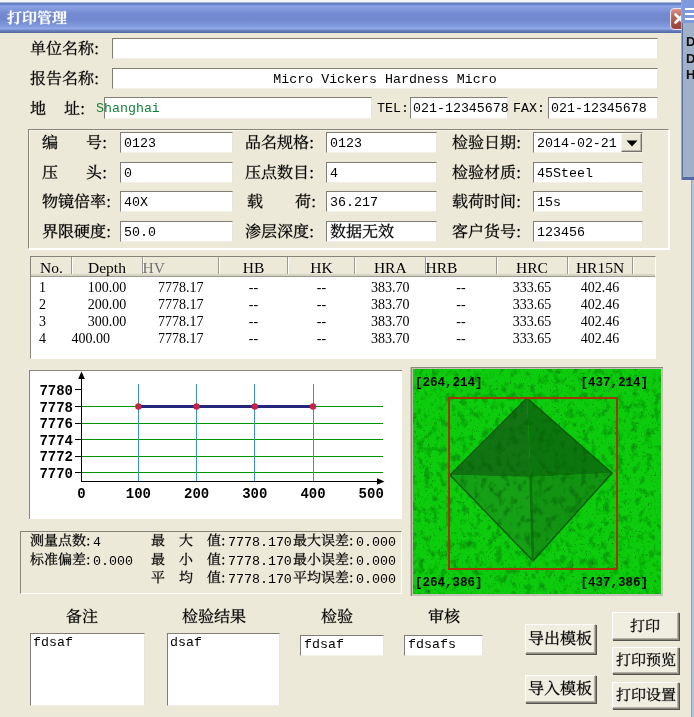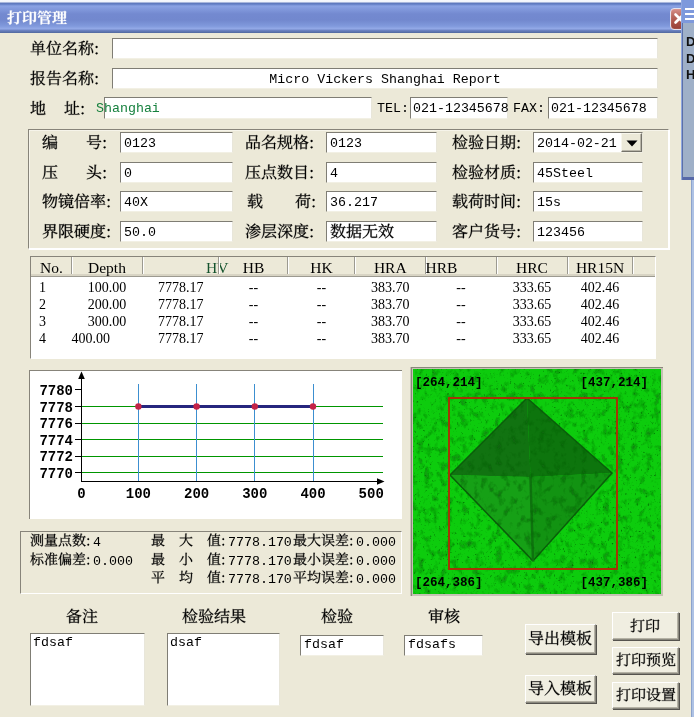--- a/index.html
+++ b/index.html
@@ -122,21 +122,21 @@
     <div style="position:absolute;left:30px;top:70px;width:71px;height:18px">
       <svg width="70" height="18" viewBox="0 0 70 18" style="position:absolute;left:0;top:0;overflow:visible" fill="#000" stroke="#000" stroke-width="0.3">
         <use href="#g09" transform="translate(0.0,0)"></use>
         <use href="#g10" transform="translate(16.0,0)"></use>
         <use href="#g06" transform="translate(32.0,0)"></use>
         <use href="#g07" transform="translate(48.0,0)"></use>
         <use href="#g08" transform="translate(64.0,0)"></use>
       </svg>
     </div>
     <div style="position:absolute;background:#fff;border:1px solid #7F7D74;border-bottom-color:#F2F0E4;border-right-color:#E8E6DA;left:112px;top:68px;width:546px;height:21px;background:#fff;box-sizing:border-box"></div>
-    <div style="position:absolute;left:112px;top:72px;width:546px;text-align:center;font:normal 13.3px 'Liberation Mono',monospace;color:#000;white-space:pre;line-height:15.3px">Micro Vickers Shanghai Report</div>
+    <div style="position:absolute;left:112px;top:72px;width:546px;text-align:center;font:normal 13.3px 'Liberation Mono',monospace;color:#000;white-space:pre;line-height:15.3px">Micro Vickers Hardness Micro</div>
     <div style="position:absolute;left:30px;top:100px;width:18px;height:18px">
       <svg width="17" height="18" viewBox="0 0 17 18" style="position:absolute;left:0;top:0;overflow:visible" fill="#000" stroke="#000" stroke-width="0.3">
         <use href="#g11" transform="translate(0.0,0)"></use>
       </svg>
     </div>
     <div style="position:absolute;left:64px;top:100px;width:23px;height:18px">
       <svg width="22" height="18" viewBox="0 0 22 18" style="position:absolute;left:0;top:0;overflow:visible" fill="#000" stroke="#000" stroke-width="0.3">
         <use href="#g12" transform="translate(0.0,0)"></use>
         <use href="#g08" transform="translate(16.0,0)"></use>
       </svg>
@@ -300,21 +300,21 @@
     <div style="position:absolute;background:#fff;border:1px solid #7F7D74;border-bottom-color:#F2F0E4;border-right-color:#E8E6DA;left:533px;top:221px;width:110px;height:21px;background:#fff;box-sizing:border-box"></div>
     <div style="position:absolute;left:537px;top:225px;font:normal 13.3px 'Liberation Mono',monospace;color:#000;white-space:pre;line-height:15.3px">123456</div>
     <div style="position:absolute;left:30px;top:256px;width:626px;height:103px;background:#fff;border:1px solid #87847A;border-right-color:#FFF;border-bottom-color:#FFF;box-sizing:border-box"></div>
     <div style="position:absolute;left:31px;top:257px;width:624px;height:19px;background:#ECE9D8;border-bottom:1px solid #9C9A90;box-shadow:inset 0 -2px 0 #D8D4C4"></div>
     <div style="position:absolute;left:40px;top:259.5px;font:15.5px 'Liberation Serif',serif;color:#000;white-space:pre;line-height:15.5px">No.</div>
     <div style="position:absolute;left:70.5px;top:257px;width:1px;height:17px;background:#9C9A90"></div>
     <div style="position:absolute;left:71.5px;top:257px;width:1px;height:17px;background:#FFFFFF"></div>
     <div style="position:absolute;left:71.5px;top:259.5px;width:71.0px;text-align:center;font:15.5px 'Liberation Serif',serif;color:#000;white-space:pre;line-height:15.5px">Depth</div>
     <div style="position:absolute;left:141.5px;top:257px;width:1px;height:17px;background:#9C9A90"></div>
     <div style="position:absolute;left:142.5px;top:257px;width:1px;height:17px;background:#FFFFFF"></div>
-    <div style="position:absolute;left:142.5px;top:259.5px;width:86px;text-align:right;font:15.5px 'Liberation Serif',serif;color:#14532d;white-space:pre;line-height:15.5px">HV</div>
+    <div style="position:absolute;left:142.5px;top:259.5px;width:86px;text-align:left;font:15.5px 'Liberation Serif',serif;color:#737373;white-space:pre;line-height:15.5px">HV</div>
     <div style="position:absolute;left:218px;top:257px;width:1px;height:17px;background:#9C9A90"></div>
     <div style="position:absolute;left:219px;top:257px;width:1px;height:17px;background:#FFFFFF"></div>
     <div style="position:absolute;left:219px;top:259.5px;width:69px;text-align:center;font:15.5px 'Liberation Serif',serif;color:#000;white-space:pre;line-height:15.5px">HB</div>
     <div style="position:absolute;left:287px;top:257px;width:1px;height:17px;background:#9C9A90"></div>
     <div style="position:absolute;left:288px;top:257px;width:1px;height:17px;background:#FFFFFF"></div>
     <div style="position:absolute;left:288px;top:259.5px;width:67px;text-align:center;font:15.5px 'Liberation Serif',serif;color:#000;white-space:pre;line-height:15.5px">HK</div>
     <div style="position:absolute;left:354px;top:257px;width:1px;height:17px;background:#9C9A90"></div>
     <div style="position:absolute;left:355px;top:257px;width:1px;height:17px;background:#FFFFFF"></div>
     <div style="position:absolute;left:355px;top:259.5px;width:70.5px;text-align:center;font:15.5px 'Liberation Serif',serif;color:#000;white-space:pre;line-height:15.5px">HRA</div>
     <div style="position:absolute;left:424.5px;top:257px;width:1px;height:17px;background:#9C9A90"></div>

